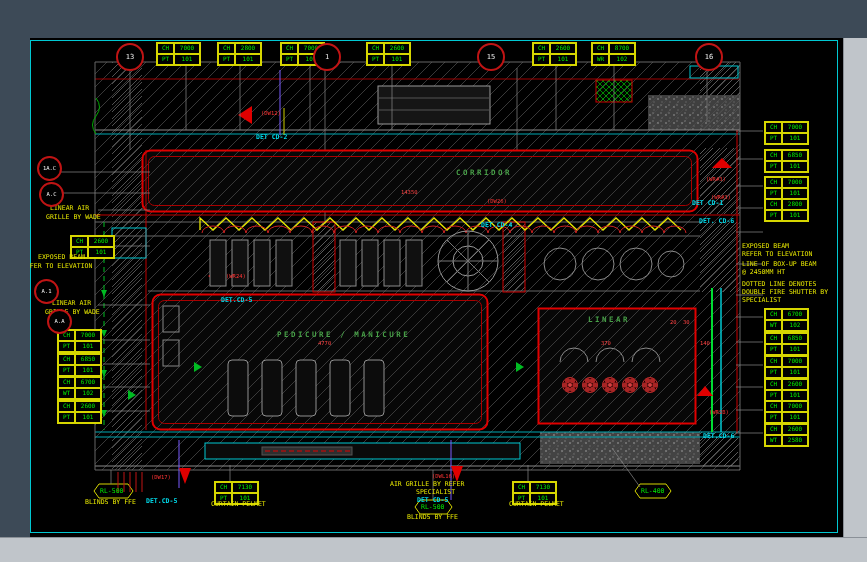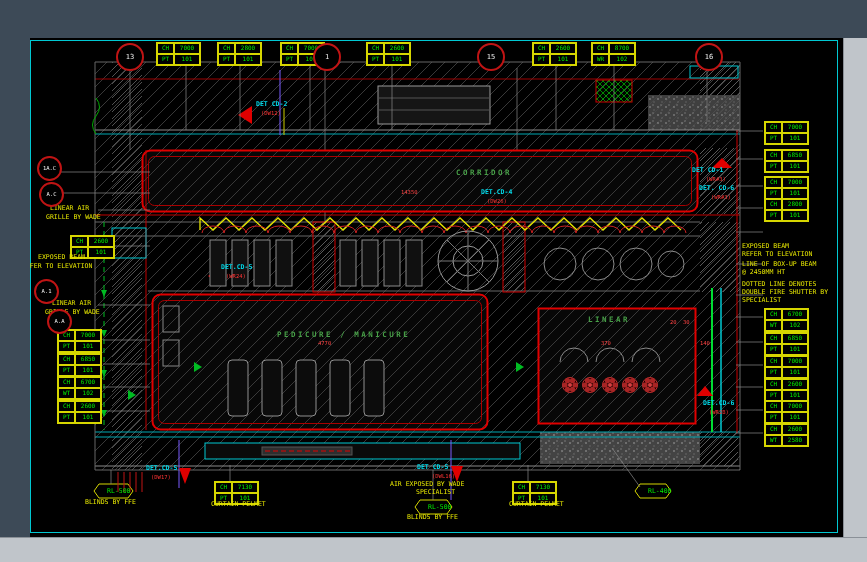--- a/index.html
+++ b/index.html
@@ -13,27 +13,27 @@
   svg.overlay{position:absolute;left:0;top:0;z-index:2;}
   .tagbox{position:absolute;display:grid;grid-template-columns:17px 26px;background:#000;
           border:1px solid #d6d600;z-index:6;}
   .tagbox span{border:1px solid #d6d600;color:#00ee00;font:6px/8px "DejaVu Sans Mono",monospace;
           text-align:center;height:9px;overflow:hidden;}
   .bub{position:absolute;width:24px;height:24px;border:2px solid #c01414;border-radius:50%;
        background:#000;color:#f0f0f0;display:flex;align-items:center;justify-content:center;
        font:7px/1 "DejaVu Sans Mono",monospace;z-index:7;}
   .bub.sm{width:21px;height:21px;font-size:5.5px;}
   .det{position:absolute;color:#00d8e8;font:6.5px/1 "DejaVu Sans Mono",monospace;font-weight:bold;
-       white-space:nowrap;z-index:6;}
+       white-space:nowrap;z-index:6;margin-top:33px;}
   .detcode{position:absolute;color:#ff3434;font:5.5px/1 "DejaVu Sans Mono",monospace;white-space:nowrap;z-index:6;}
   .yn{position:absolute;color:#e6e600;font:6.5px/1 "DejaVu Sans Mono",monospace;white-space:nowrap;z-index:6;}
   .room{position:absolute;color:#48a048;font:7.5px/1 "DejaVu Sans Mono",monospace;font-weight:bold;
         letter-spacing:2.5px;white-space:nowrap;z-index:6;}
   .dim{position:absolute;color:#ff4444;font:5.5px/1 "DejaVu Sans Mono",monospace;white-space:nowrap;z-index:6;}
-  .hexlbl{position:absolute;color:#00ee00;font:6.5px/1 "DejaVu Sans Mono",monospace;white-space:nowrap;z-index:7;margin-left:7px;}
+  .hexlbl{position:absolute;color:#00ee00;font:6.5px/1 "DejaVu Sans Mono",monospace;white-space:nowrap;z-index:7;}
 </style>
 </head>
 <body>
 
 <div class="screen">
 
   <div class="band-top"></div>
   <div class="band-left"></div>
   <div class="band-right"></div>
   <div class="band-bottom"></div>
@@ -461,21 +461,21 @@
   <div class="yn" style="left:22px;top:263px">REFER TO ELEVATION</div>
   <div class="yn" style="left:52px;top:300px">LINEAR AIR</div>
   <div class="yn" style="left:45px;top:309px">GRILLE BY WADE</div>
   <div class="yn" style="left:742px;top:243px">EXPOSED BEAM</div>
   <div class="yn" style="left:742px;top:251px">REFER TO ELEVATION</div>
   <div class="yn" style="left:742px;top:261px">LINE OF BOX-UP BEAM</div>
   <div class="yn" style="left:742px;top:269px">@ 2450MM HT</div>
   <div class="yn" style="left:742px;top:281px">DOTTED LINE DENOTES</div>
   <div class="yn" style="left:742px;top:289px">DOUBLE FIRE SHUTTER BY</div>
   <div class="yn" style="left:742px;top:297px">SPECIALIST</div>
-  <div class="yn" style="left:390px;top:481px">AIR EXPOSED BY WADE</div>
+  <div class="yn" style="left:390px;top:481px">AIR GRILLE BY REFER</div>
   <div class="yn" style="left:416px;top:489px">SPECIALIST</div>
   <div class="yn" style="left:211px;top:501px">CURTAIN PELMET</div>
   <div class="yn" style="left:509px;top:501px">CURTAIN PELMET</div>
   <div class="yn" style="left:85px;top:499px">BLINDS BY FFE</div>
   <div class="yn" style="left:407px;top:514px">BLINDS BY FFE</div>
 
   <div class="hexlbl" style="left:100px;top:488px">RL-500</div>
   <div class="hexlbl" style="left:421px;top:504px">RL-500</div>
   <div class="hexlbl" style="left:641px;top:488px">RL-400</div>
 

